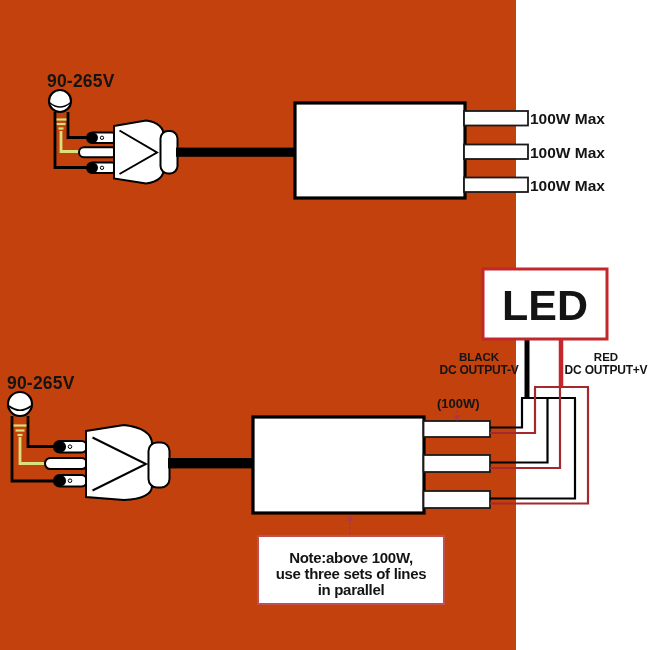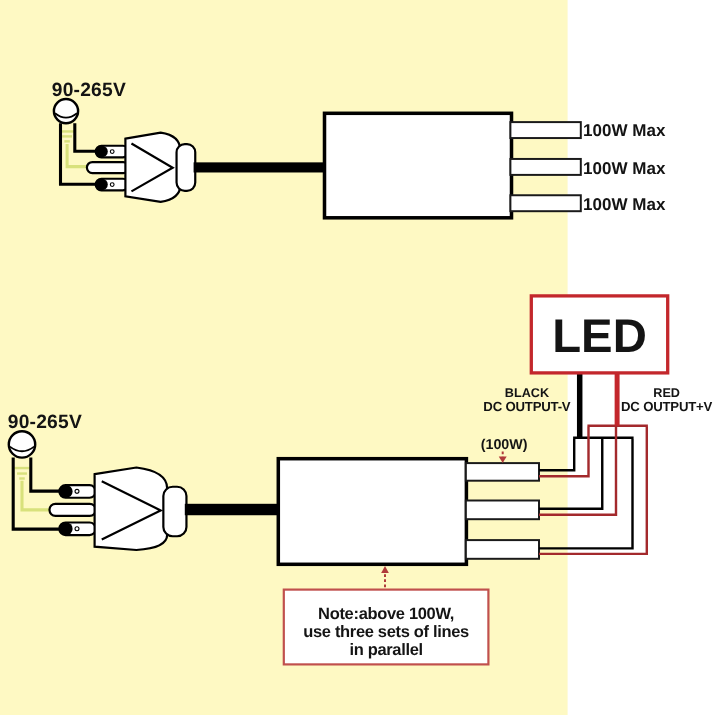--- a/index.html
+++ b/index.html
@@ -1,19 +1,19 @@
 <!DOCTYPE html>
 <html><head>
 <meta charset="utf-8">
 <style>
   html, body { margin: 0; padding: 0; background: #ffffff; }
   .canvas {
     position: relative;
     width: 516px; height: 650px;
-    background: #fef9c3;
+    background: #c2410c;
     font-family: "Liberation Sans", sans-serif;
     text-align: center;
   }
   svg text {
     font-family: "Liberation Sans", sans-serif;
     font-weight: bold;
     fill: #141414;
   }
   .shape  { fill: #fff; stroke: #000; stroke-width: 2.2; }
   .thin   { fill: none; stroke: #000; stroke-width: 1.6; }

